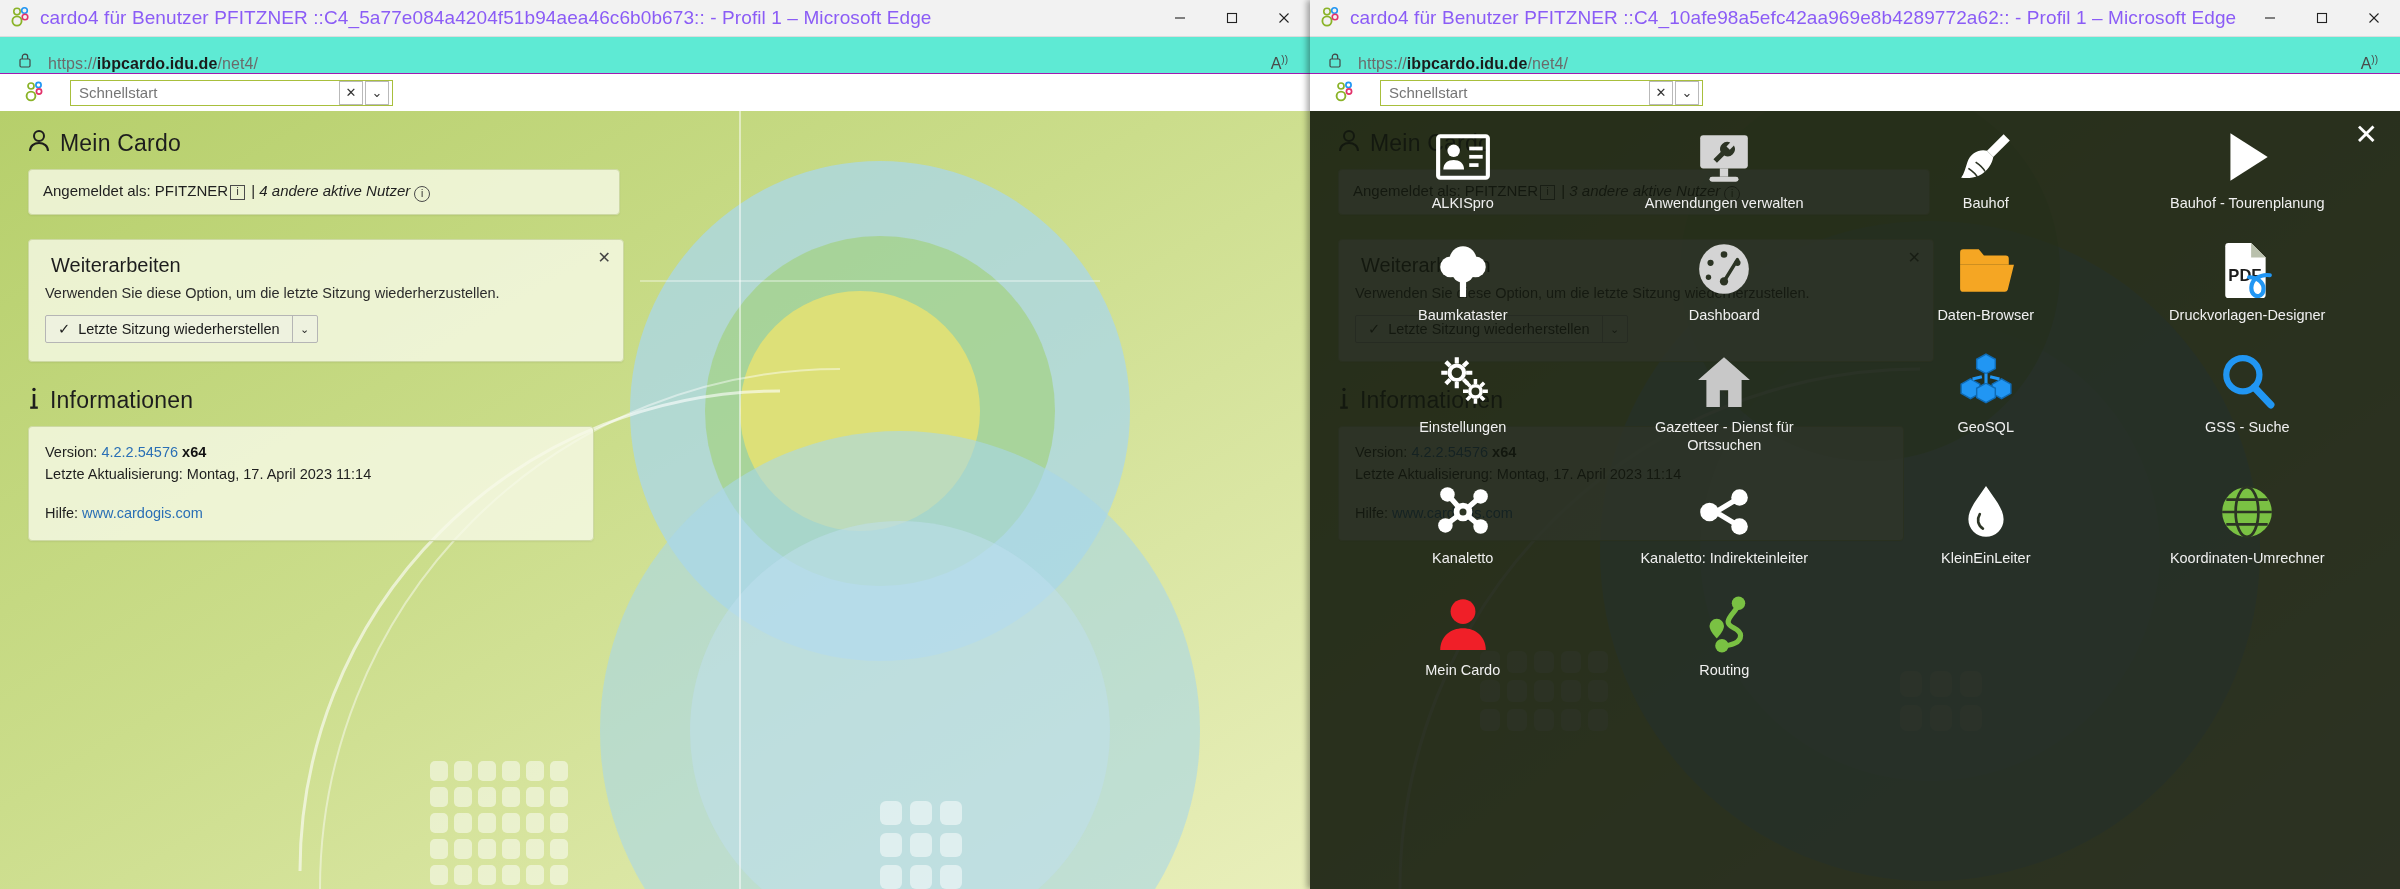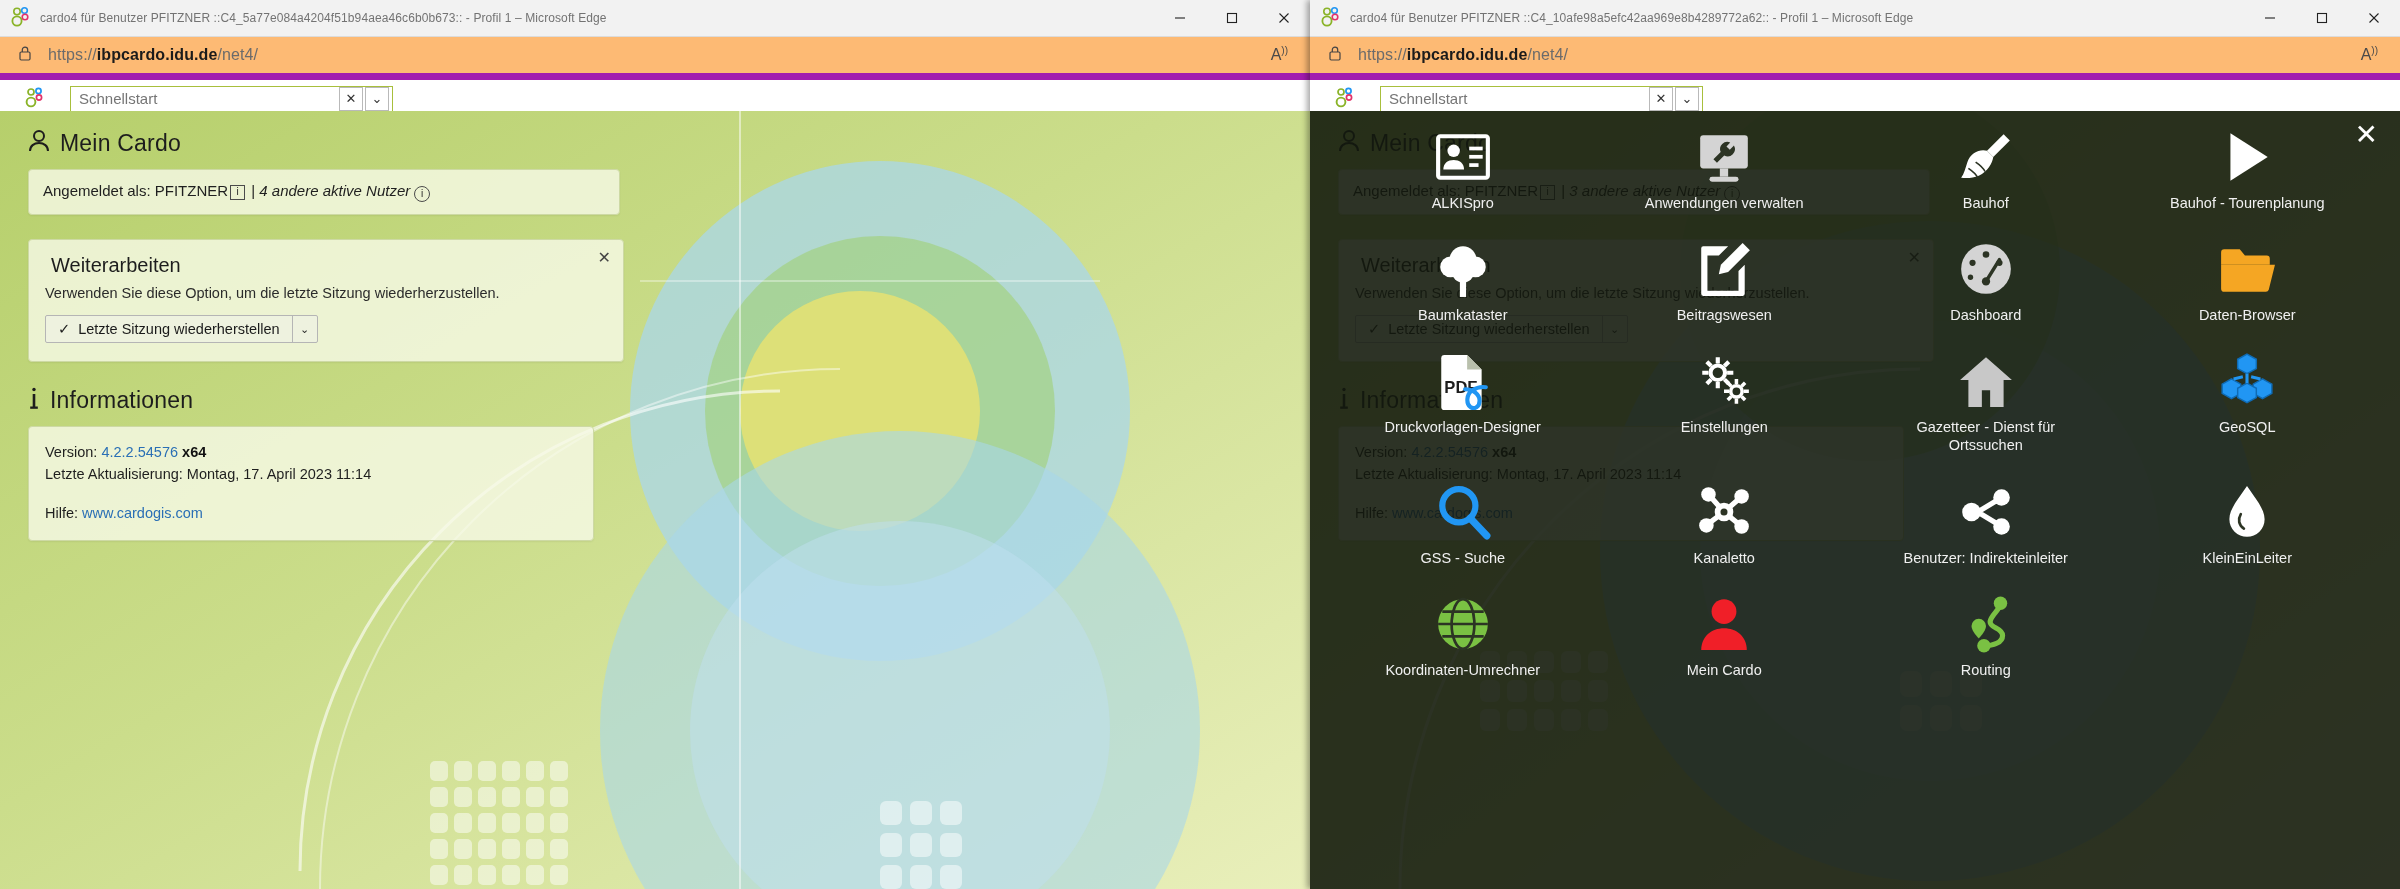--- a/index.html
+++ b/index.html
@@ -12,29 +12,29 @@
   .screen{position:relative;width:2400px;height:889px;}
 
   
   .window{position:absolute;top:0;height:889px;overflow:hidden;background:#fff;}
   .win-left{left:0;width:1310px;}
   .win-right{left:1310px;width:1090px;box-shadow:-3px 0 6px rgba(0,0,0,.35);}
 
   .titlebar{position:relative;height:36px;background:#f2f2f2;border-bottom:1px solid #dcdcdc;
             display:flex;align-items:center;}
   .title-ico{width:26px;height:26px;margin-left:8px;margin-right:6px;position:relative;flex:none;}
-  .title-text{font-size:12px;color:#737373;white-space:nowrap;overflow:hidden;
+  .title-text{font-size:19px;color:#8b5cf6;white-space:nowrap;overflow:hidden;
               text-overflow:ellipsis;flex:1;letter-spacing:.1px;}
   .win-btns{display:flex;height:36px;flex:none;}
   .win-btn{width:52px;height:36px;display:flex;align-items:center;justify-content:center;
            font-size:15px;color:#1b1b1b;}
   .win-btn svg{display:block;}
 
   
-  .addrbar{height:36px;background:#fdba74;border-bottom:7px solid #a21caf;display:flex;align-items:center;}
+  .addrbar{height:36px;background:#5eead4;border-bottom:1px solid #a21caf;display:flex;align-items:flex-end;}
   .lock{margin-left:18px;margin-right:16px;flex:none;}
   .url{font-size:16px;color:#6b6b6b;letter-spacing:.1px;}
   .url b{color:#1b1b1b;font-weight:700;}
   .reader{margin-left:auto;margin-right:22px;font-size:16px;color:#4a4a4a;}
 
   
   .cardobar{height:37px;background:#fff;border-bottom:2px solid #c3d64a;
             display:flex;align-items:center;position:relative;}
   .cardo-logo{width:26px;height:24px;margin-left:22px;margin-right:22px;position:relative;flex:none;}
   .qs-wrap{display:flex;align-items:center;height:24px;border:1px solid #a8bf3c;background:#fff;}
@@ -485,28 +485,20 @@
             </div>
             <div class="tile">
               <span class="tile-ico" style="color: rgb(255, 255, 255);">
                 <svg width="58" height="58" viewBox="0 0 56 56">
                   <use href="#ic-tree-icon"></use>
                 </svg>
               </span>
               <span class="tile-label">Baumkataster</span>
             </div>
             <div class="tile">
-              <span class="tile-ico" style="color: rgb(255, 255, 255);">
-                <svg width="58" height="58" viewBox="0 0 56 56">
-                  <use href="#ic-pencil-document-icon"></use>
-                </svg>
-              </span>
-              <span class="tile-label">Beitragswesen</span>
-            </div>
-            <div class="tile">
               <span class="tile-ico" style="color: rgb(212, 212, 212);">
                 <svg width="58" height="58" viewBox="0 0 56 56">
                   <use href="#ic-gauge-icon"></use>
                 </svg>
               </span>
               <span class="tile-label">Dashboard</span>
             </div>
             <div class="tile">
               <span class="tile-ico" style="color: rgb(245, 166, 35);">
                 <svg width="58" height="58" viewBox="0 0 56 56">
@@ -562,21 +554,21 @@
                 </svg>
               </span>
               <span class="tile-label">Kanaletto</span>
             </div>
             <div class="tile">
               <span class="tile-ico" style="color: rgb(255, 255, 255);">
                 <svg width="58" height="58" viewBox="0 0 56 56">
                   <use href="#ic-share-nodes-icon"></use>
                 </svg>
               </span>
-              <span class="tile-label">Benutzer: Indirekteinleiter</span>
+              <span class="tile-label">Kanaletto: Indirekteinleiter</span>
             </div>
             <div class="tile">
               <span class="tile-ico" style="color: rgb(255, 255, 255);">
                 <svg width="58" height="58" viewBox="0 0 56 56">
                   <use href="#ic-water-drop-icon"></use>
                 </svg>
               </span>
               <span class="tile-label">KleinEinLeiter</span>
             </div>
             <div class="tile">

